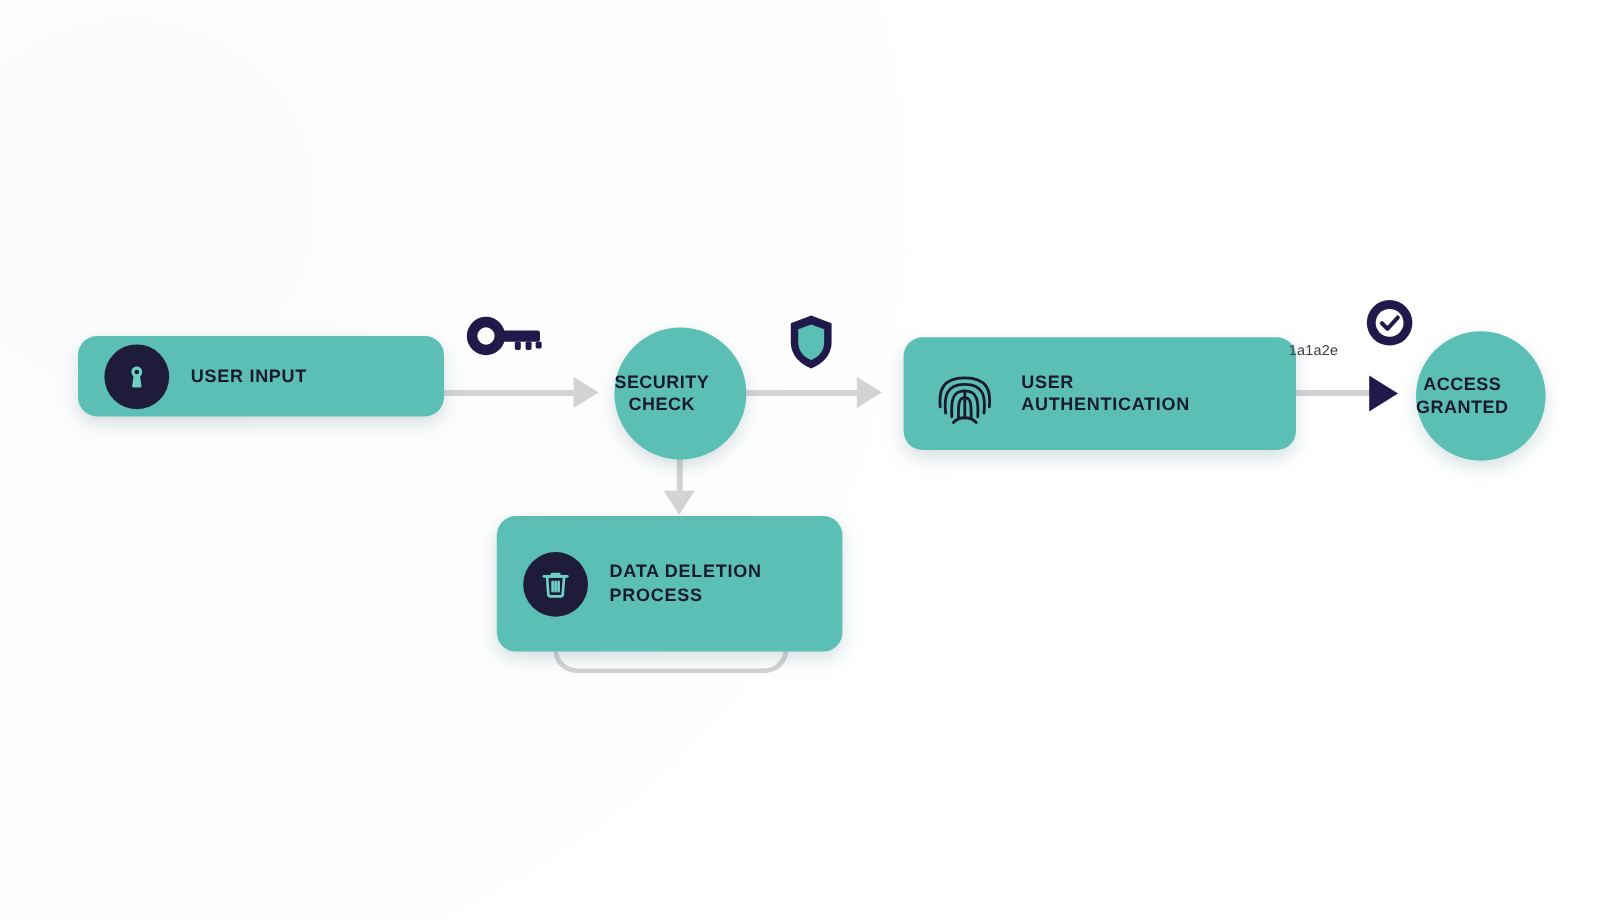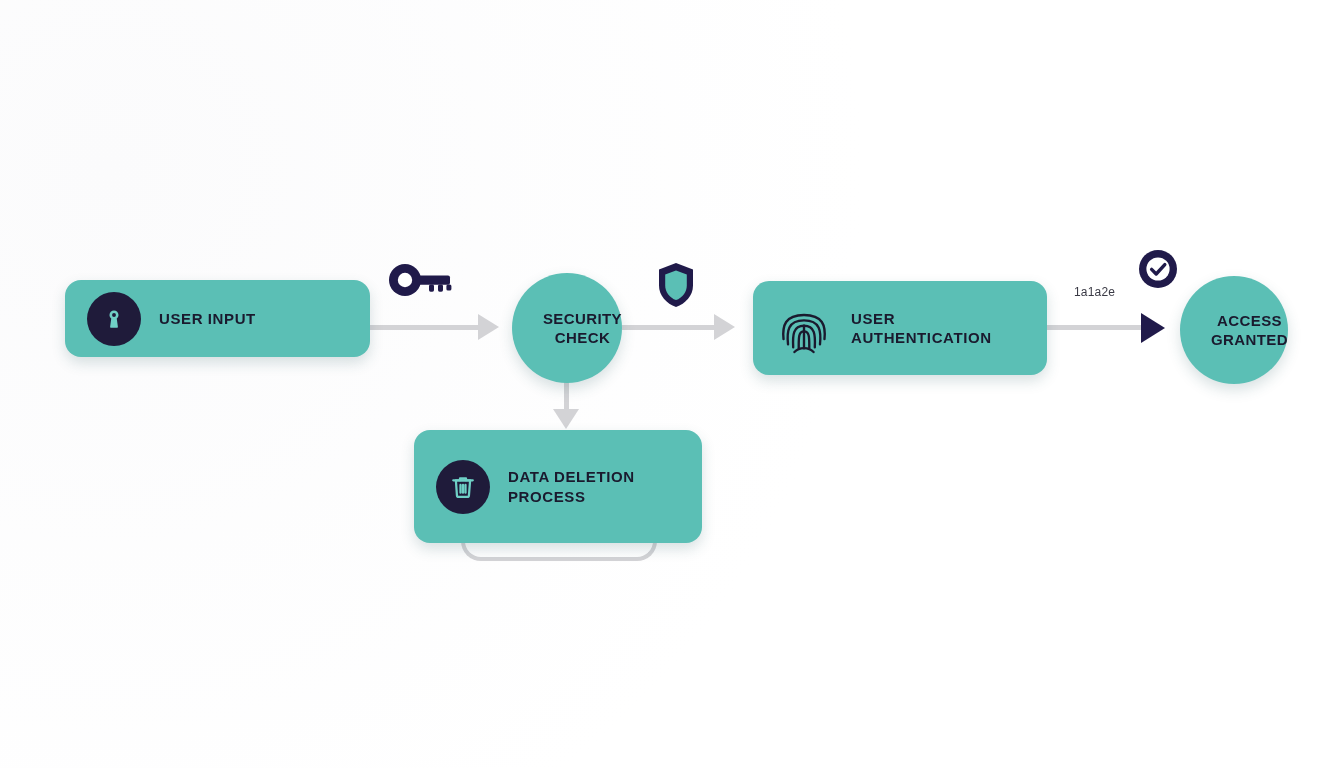--- a/index.html
+++ b/index.html
@@ -31,21 +31,21 @@
     box-shadow: 0 6px 14px rgba(40, 90, 95, 0.18);
   }
 
   .node.rect {
     border-radius: 16px;
     padding-left: 22px;
   }
 
   .node.circle {
     border-radius: 50%;
-    justify-content: flex-end;
+    justify-content: flex-start;
     text-align: center;
   }
 
   .node-label {
     color: #1a1a2e;
     font-weight: bold;
     font-size: 15px;
     letter-spacing: 0.6px;
     line-height: 1.28;
     white-space: pre-line;
@@ -150,38 +150,38 @@
   <div class="arrow-head arrow-right-gray" style="left:714px; top:314px;"></div>
 
   <div class="conn-line conn-h" style="left:1047px; top:325px; width:98px;"></div>
   <div class="arrow-head arrow-right-navy" style="left:1141px; top:313px;"></div>
 
   <div class="conn-line conn-v" style="left:564px; top:382px; height:32px;"></div>
   <div class="arrow-head arrow-down-gray" style="left:553px; top:409px;"></div>
 
   <div class="loopback" style="left:461px; top:505px; width:196px; height:56px;"></div>
 
-  <div class="node rect" style="left:65px; top:280px; width:305px; height:77px;">
+  <div class="node rect" style="left:65px; top:280px; width:305px; height:67px;">
     <div class="icon-badge">
       <svg width="30" height="30" viewBox="0 0 24 24" aria-hidden="true">
         <path d="M12 5.2c-2.0 0-3.6 1.6-3.6 3.6 0 1.15 0.55 2.18 1.4 2.83
                  L8.9 18.1c-0.08 0.5 0.3 0.95 0.82 0.95h4.56c0.52 0 0.9-0.45
                  0.82-0.95l-0.9-6.47c0.85-0.65 1.4-1.68 1.4-2.83 0-2.0-1.6-3.6-3.6-3.6z" fill="#6fd0c6"></path>
         <circle cx="12" cy="8.8" r="1.55" fill="#1f1b3a"></circle>
       </svg>
     </div>
     <div class="node-label">USER INPUT</div>
   </div>
 
   <div class="node circle" style="left:512px; top:273px; width:110px; height:110px;">
     <div class="node-label">SECURITY
 CHECK</div>
   </div>
 
-  <div class="node rect" style="left:753px; top:281px; width:294px; height:94px;">
+  <div class="node rect" style="left:753px; top:281px; width:327px; height:94px;">
     <div class="plain-icon">
       <svg width="54" height="54" viewBox="0 0 48 48" aria-hidden="true" fill="none" stroke="#1a1a2e" stroke-width="2.1" stroke-linecap="round" stroke-linejoin="round">
         <path d="M24 42 V22"></path>
         <path d="M19.3 41.6 C19.3 33 19 27 24 27 C29 27 28.7 33 28.7 41.6"></path>
         <path d="M14.4 41.2 C13.8 30 14.4 22 24 22 C33.6 22 34.2 30 33.6 41.2"></path>
         <path d="M9.8 38.5 C8.6 27 9.6 17.2 24 17.2 C38.4 17.2 39.4 27 38.2 38.5"></path>
         <path d="M5.8 33.8 C4.6 22 7.2 12.4 24 12.4 C40.8 12.4 43.4 22 42.2 33.8"></path>
         <path d="M15.5 45.4 C17.5 43.2 20.6 41.9 24 41.9 C27.4 41.9 30.5 43.2 32.5 45.4"></path>
       </svg>
     </div>

